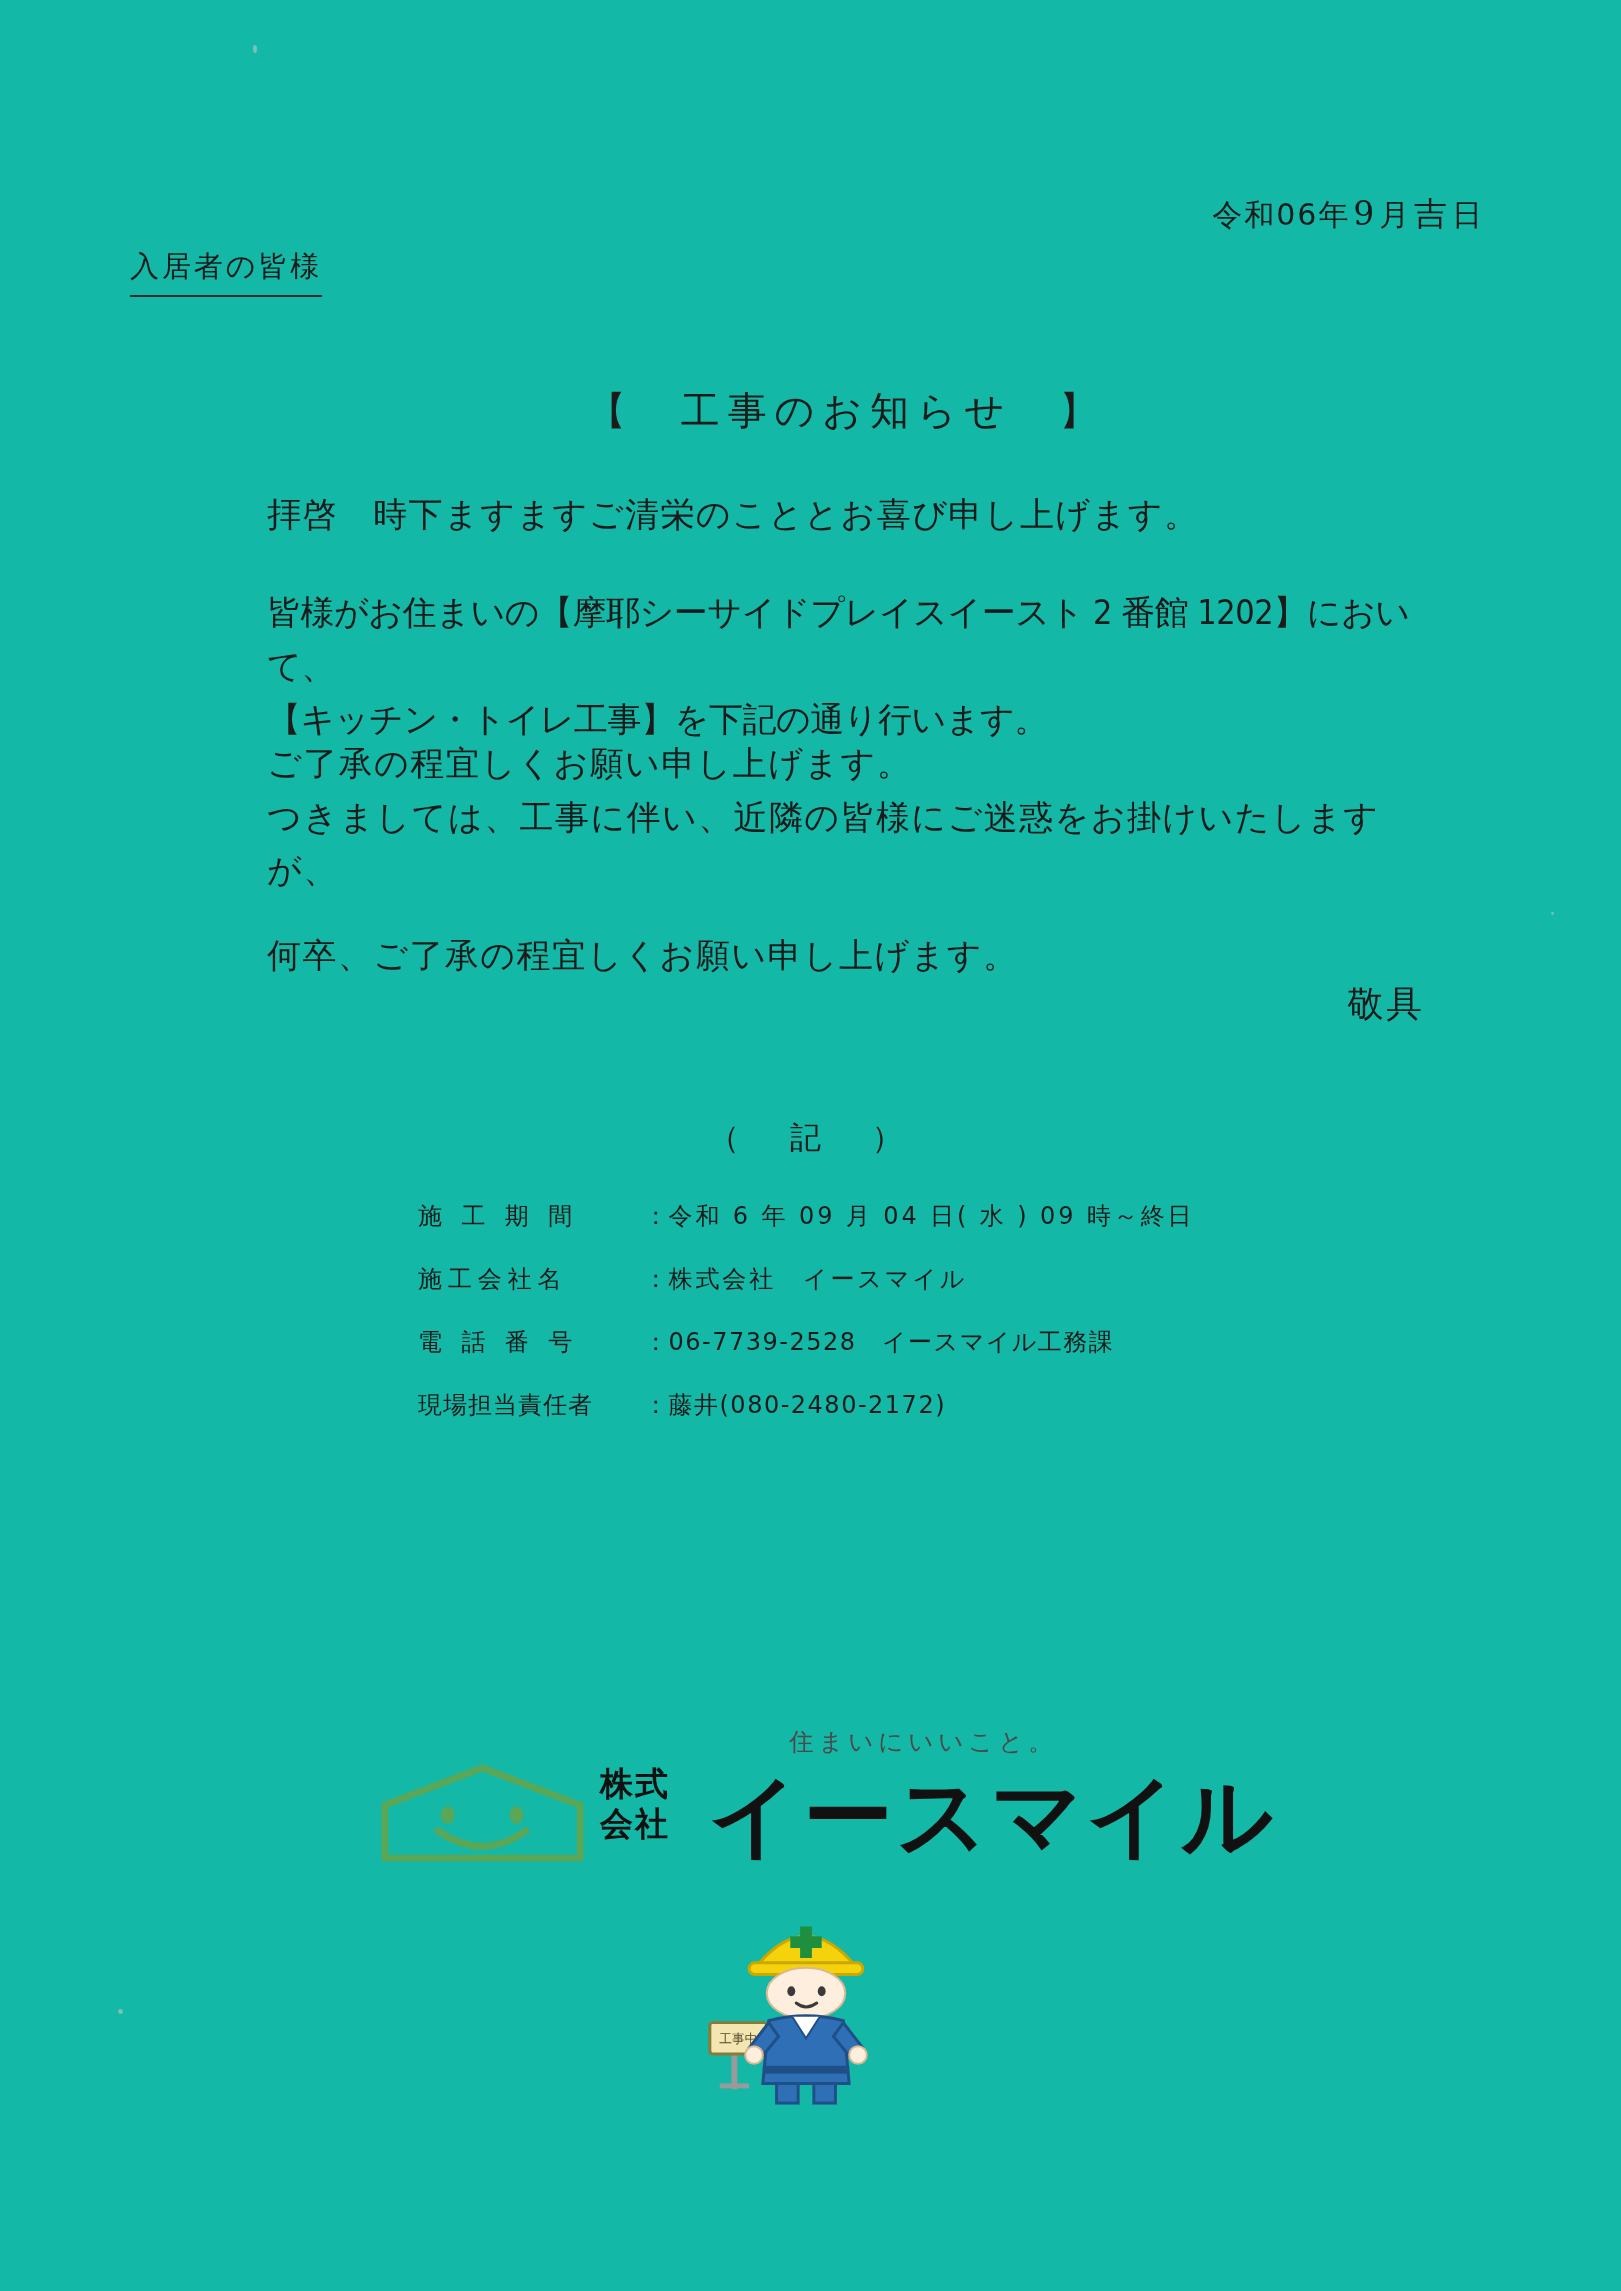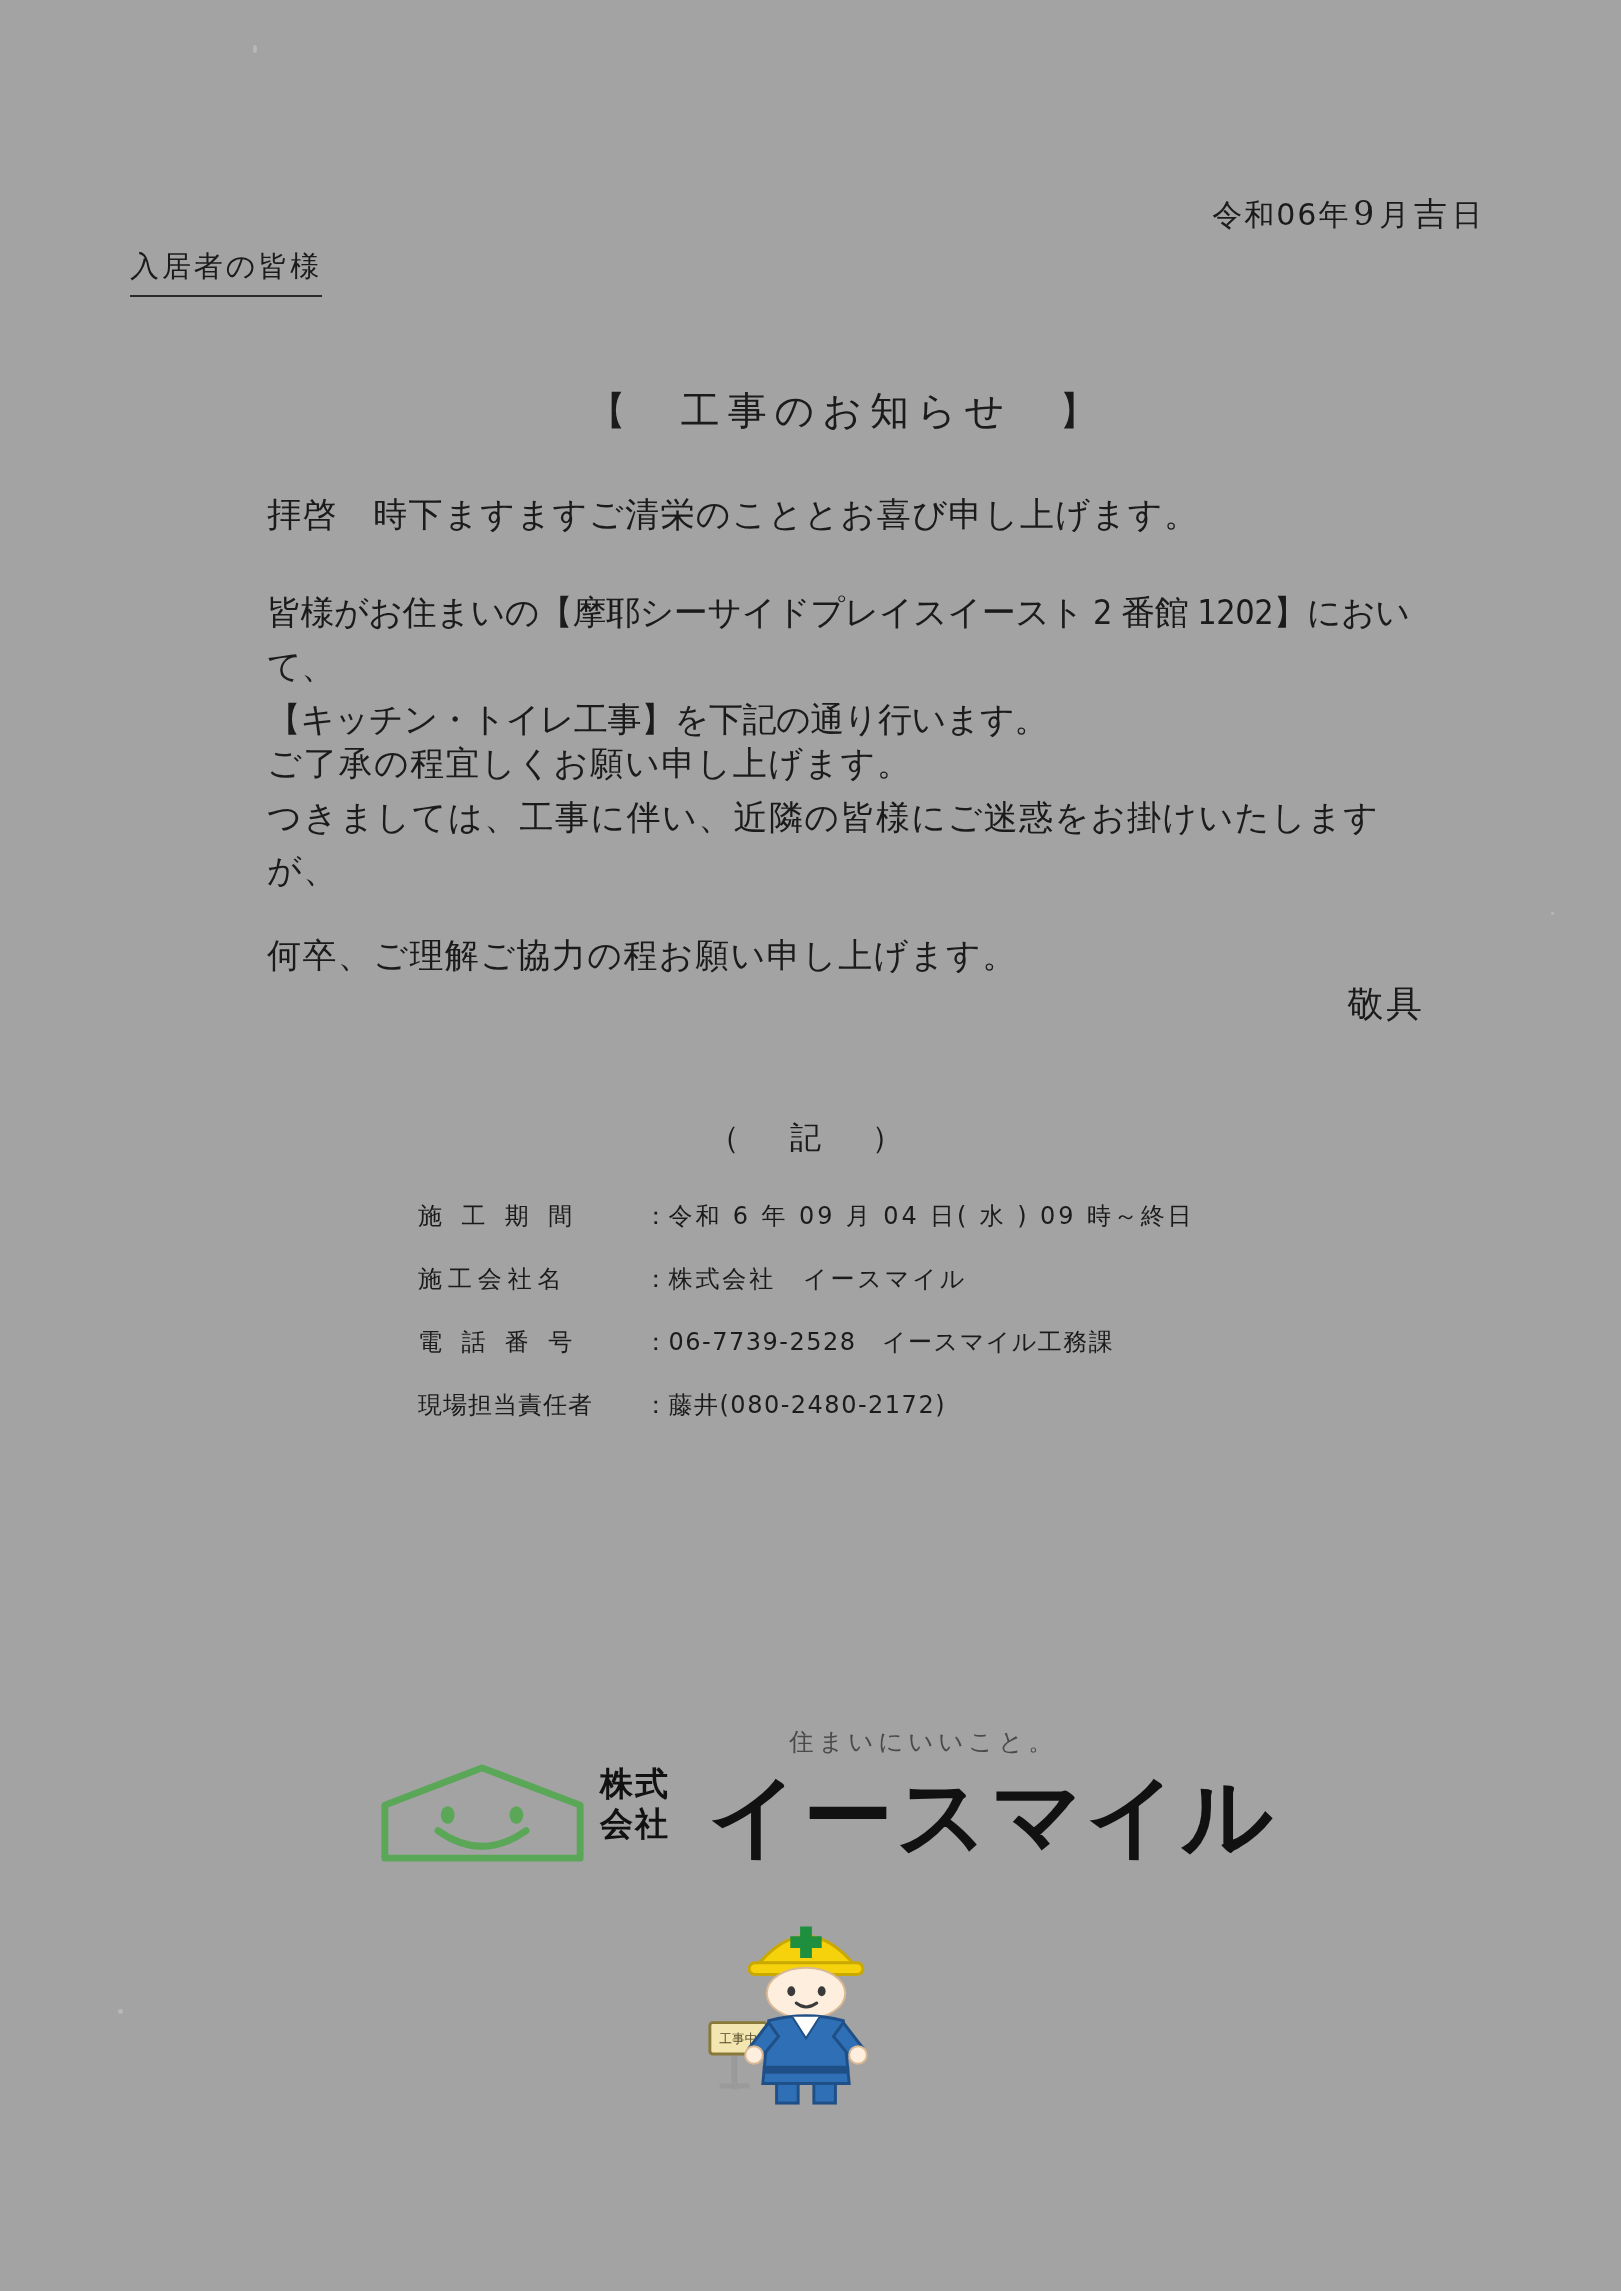--- a/index.html
+++ b/index.html
@@ -11,21 +11,21 @@
     width: 1621px;
     height: 2292px;
     position: relative;
     font-family: "DejaVu Sans", "Liberation Sans", sans-serif;
     color: #1b1b1b;
     overflow: hidden;
   }
   .page {
     position: absolute;
     inset: 0;
-    background: #a3a3a3;
+    background: #14b8a6;
   }
 
   
   .speck {
     position: absolute;
     background: #c9c9c9;
     border-radius: 50%;
     opacity: .55;
   }
 
@@ -197,21 +197,21 @@
   <div class="body-block p2">
     <div class="narrow">皆様がお住まいの【摩耶シーサイドプレイスイースト 2 番館 1202】において、</div>
     <div class="narrow">【キッチン・トイレ工事】を下記の通り行います。</div>
   </div>
 
   <div class="body-block p3">
     <div>ご了承の程宜しくお願い申し上げます。</div>
     <div>つきましては、工事に伴い、近隣の皆様にご迷惑をお掛けいたしますが、</div>
   </div>
 
-  <div class="body-block p4">何卒、ご理解ご協力の程お願い申し上げます。</div>
+  <div class="body-block p4">何卒、ご了承の程宜しくお願い申し上げます。</div>
 
   <div class="closing">敬具</div>
 
   <div class="ki">（　記　）</div>
 
   <div class="details">
     <div class="detail-row">
       <span class="detail-label">施 工 期 間</span>
       <span class="detail-sep">：</span>
       <span class="detail-value spaced">令和 6 年 09 月 04 日( 水 ) 09 時～終日</span>

